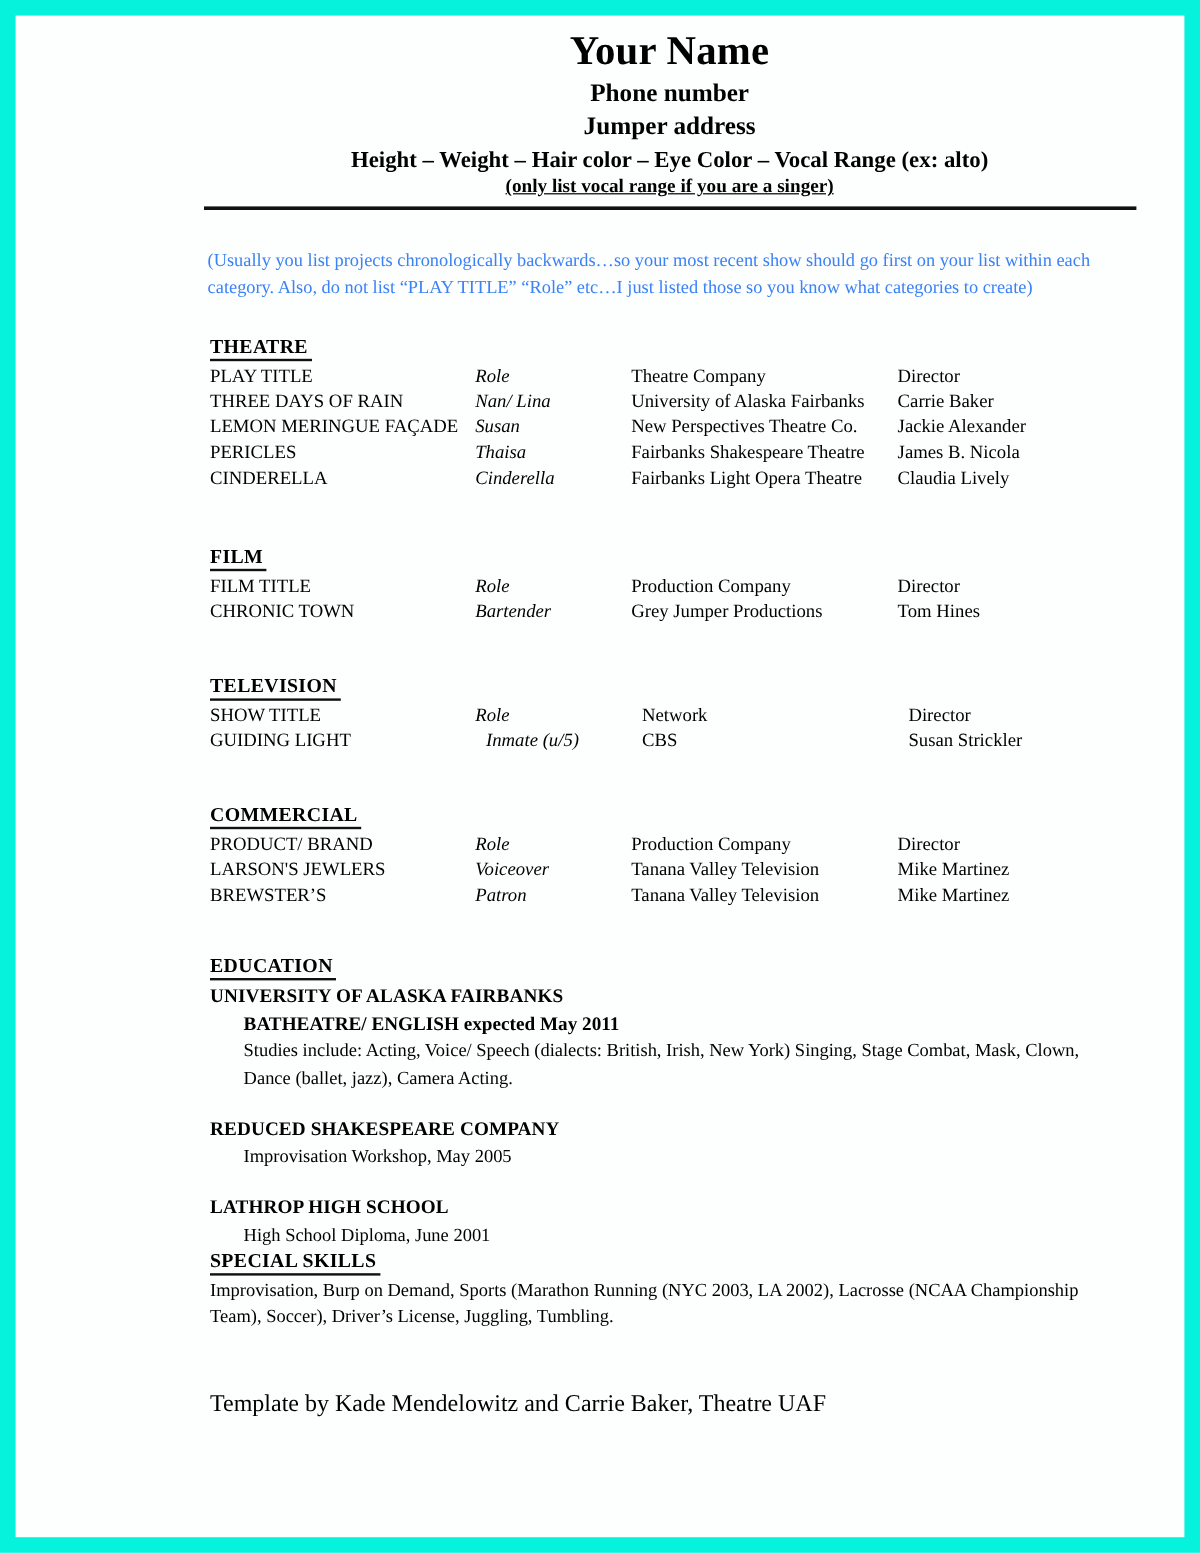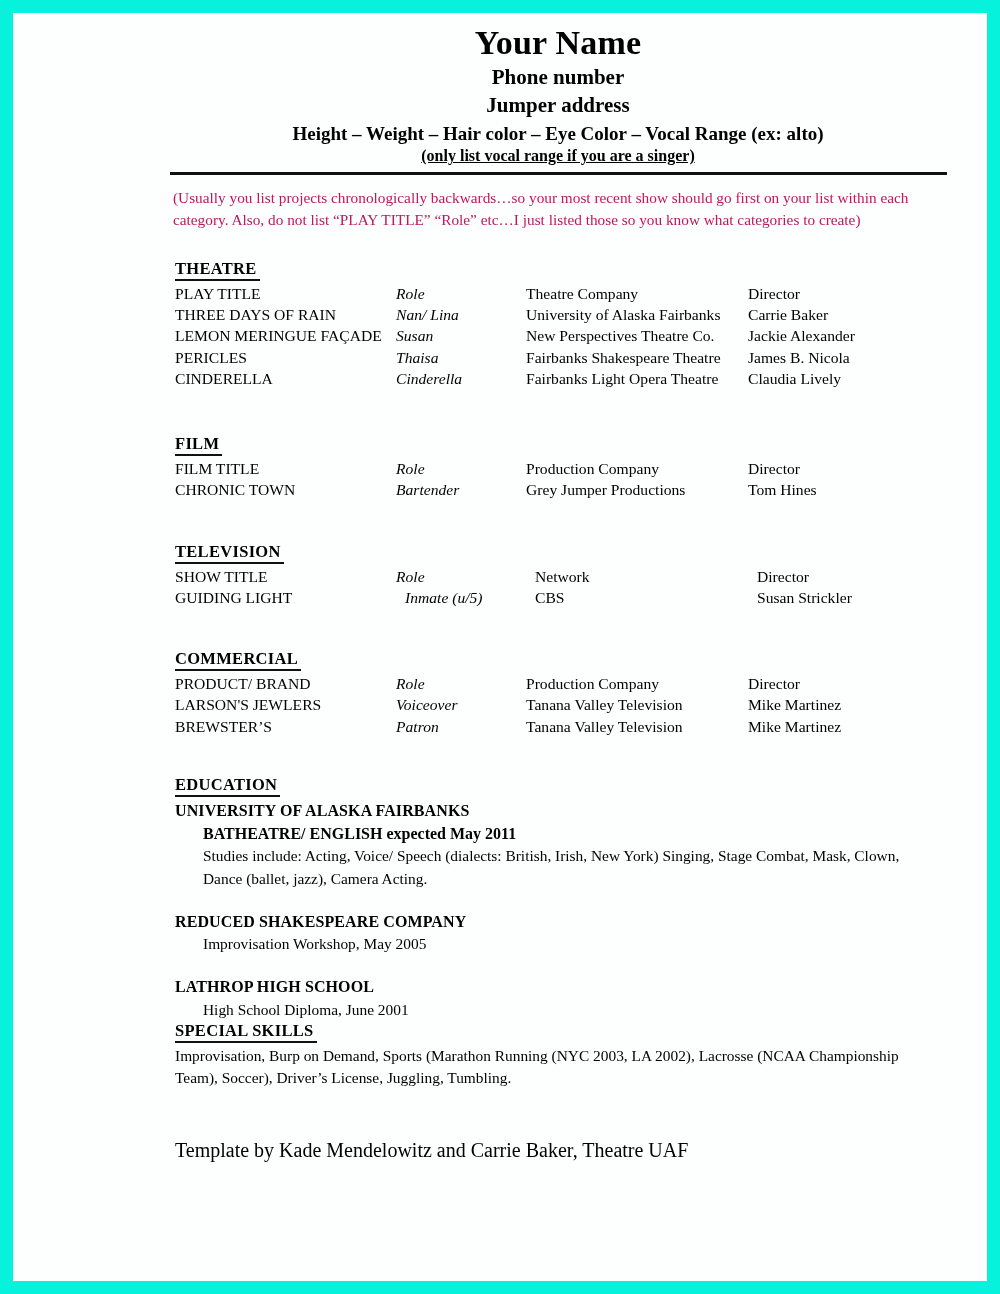--- a/index.html
+++ b/index.html
@@ -63,25 +63,25 @@
     margin: 5px 98px 0 99px;
     border-top: 3px solid #111;
   }
 
   
   .content {
     position: relative;
     padding: 0 0 0 0;
   }
   .intro {
-    margin: 12px 0 0 102px;
+    margin: 32px 0 0 102px;
     width: 762px;
     font-size: 15.3px;
     line-height: 1.42;
-    color: #be185d;
+    color: #3b82f6;
   }
 
   .sect {
     margin-left: 104px;
   }
   .sect-title {
     font-size: 16.5px;
     font-weight: bold;
     letter-spacing: 0.3px;
     display: inline-block;

